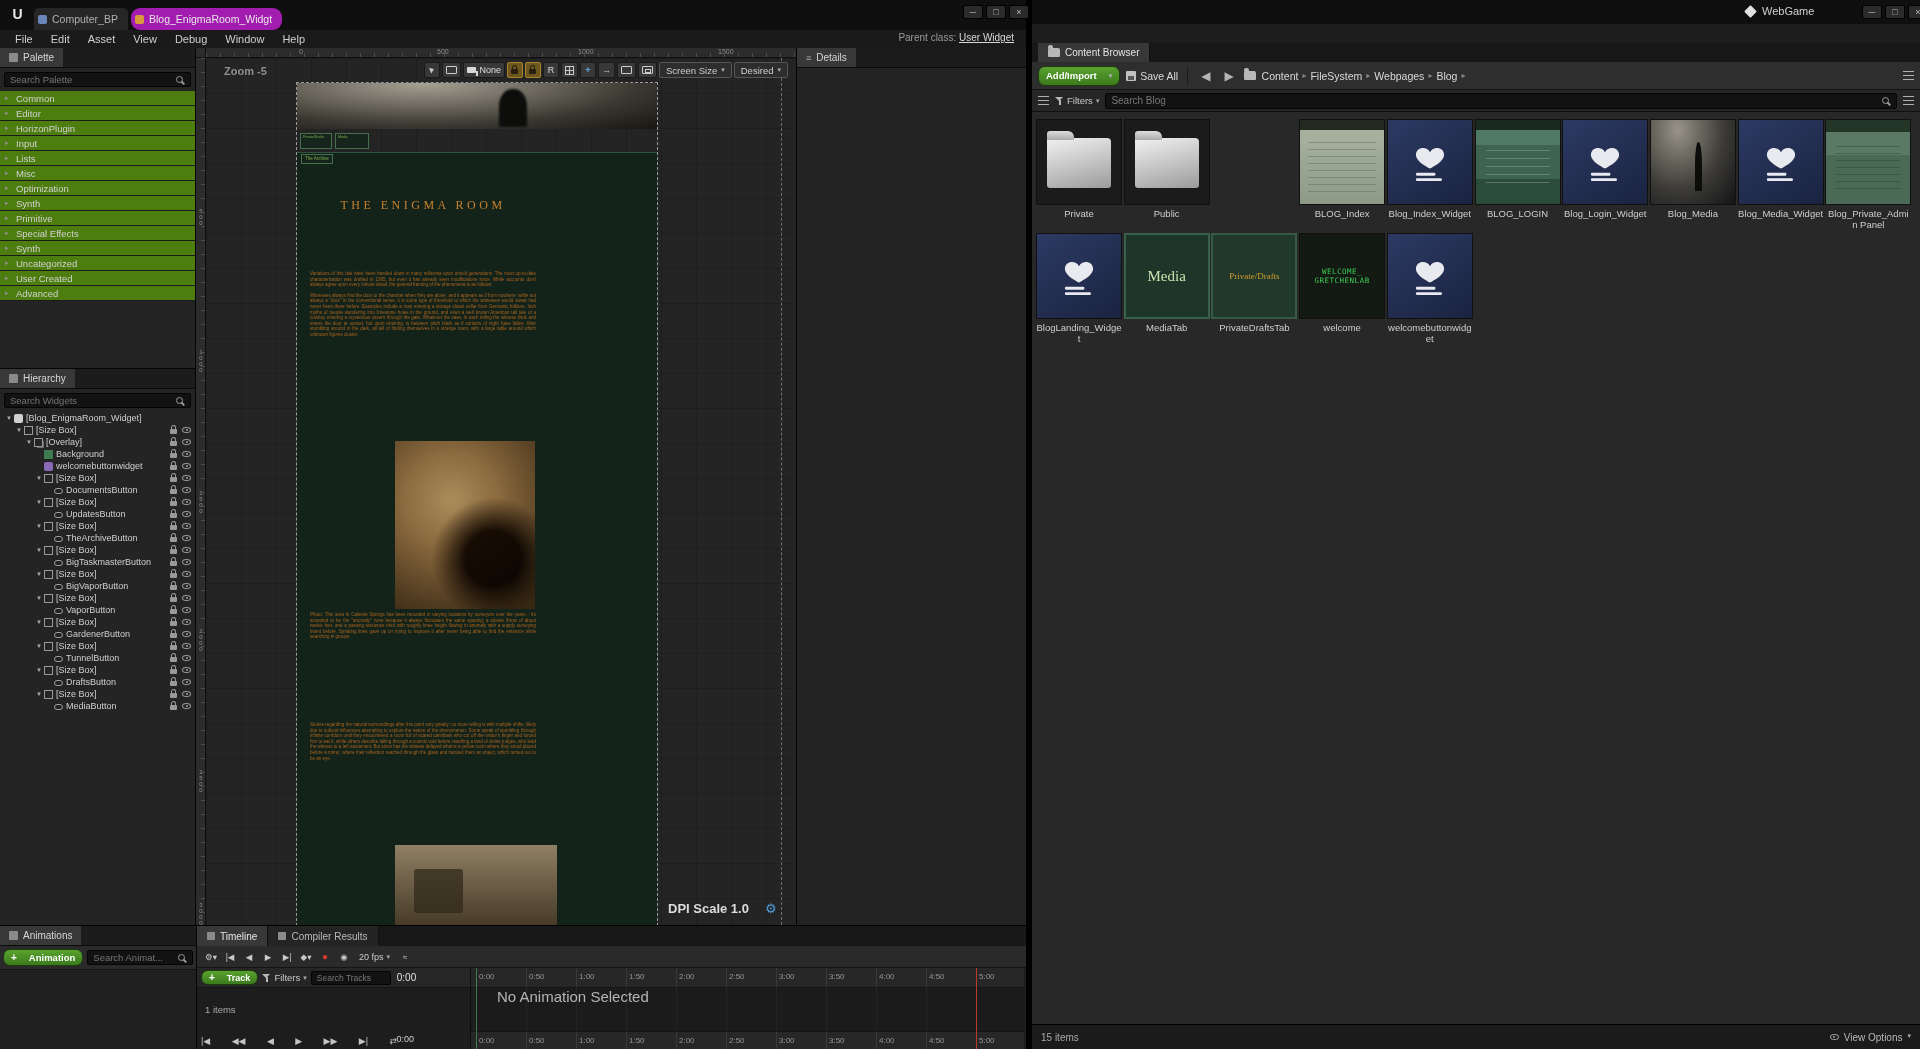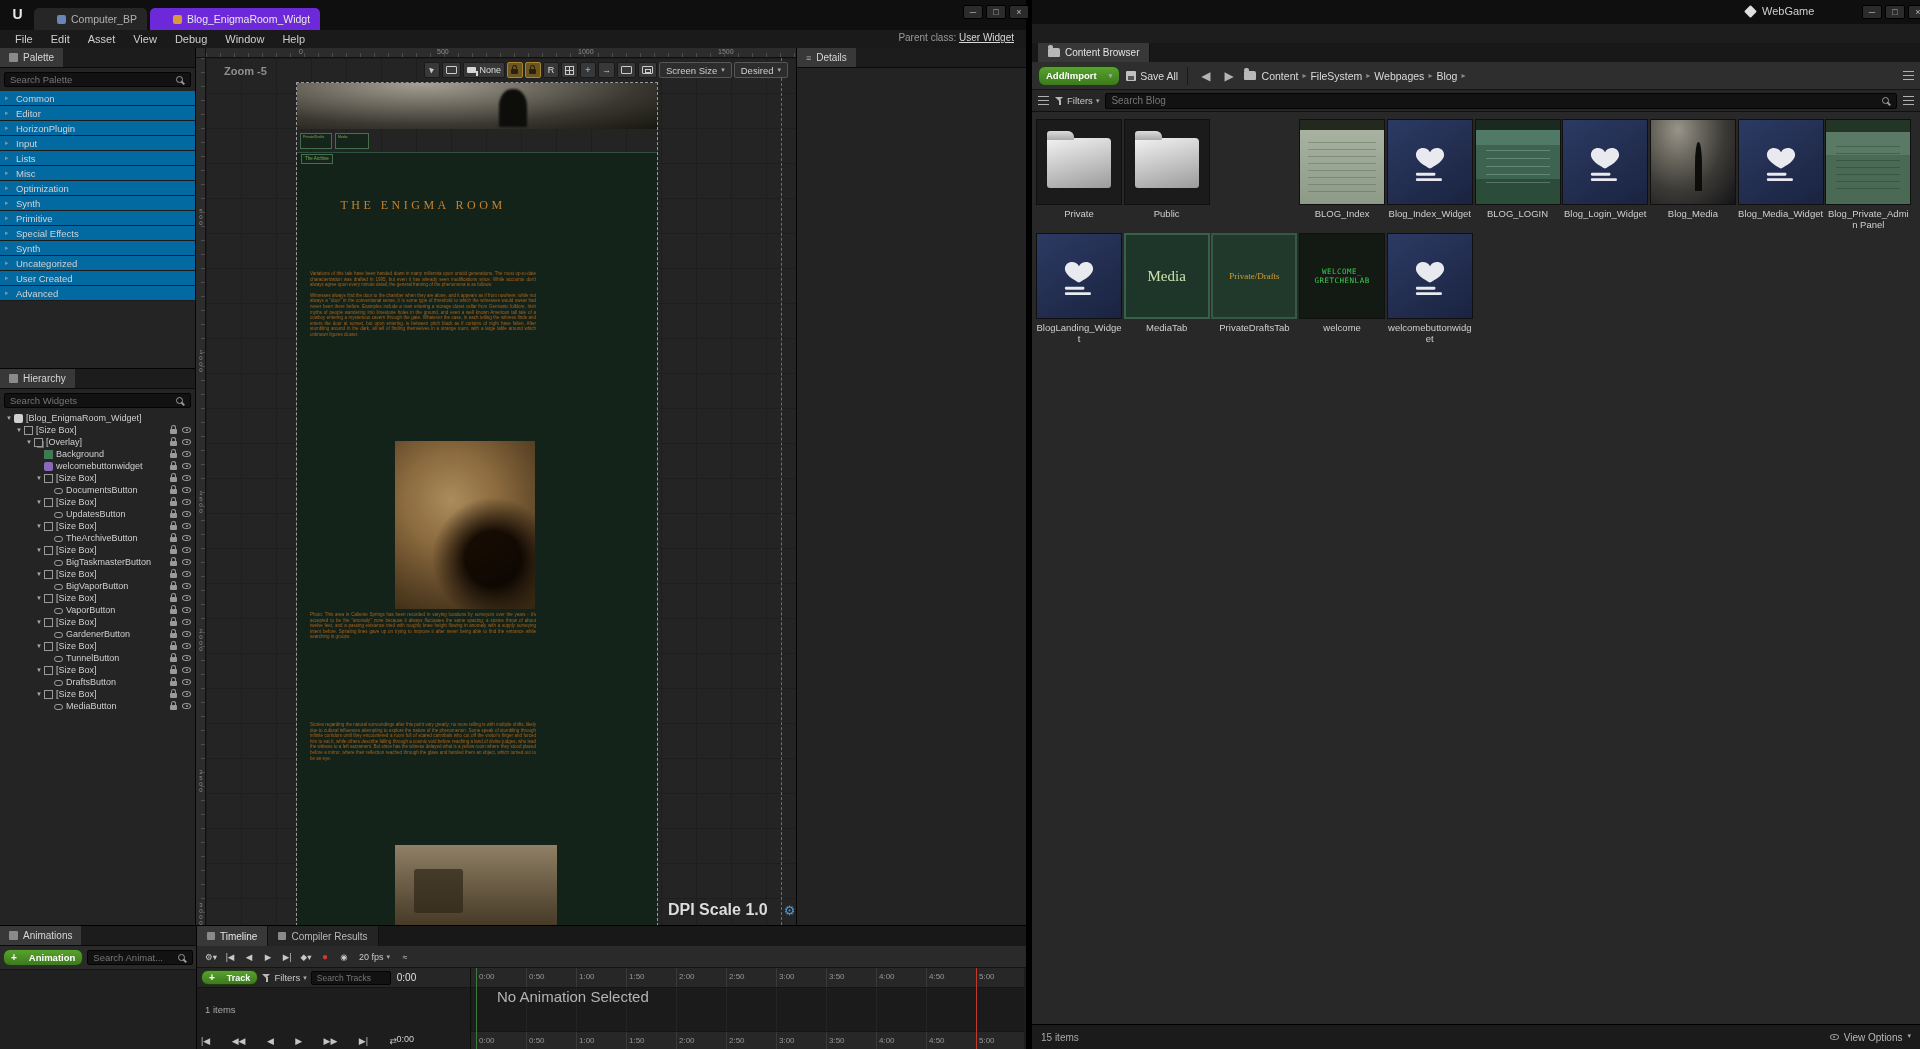--- a/index.html
+++ b/index.html
@@ -8,22 +8,22 @@
   .flex { display:flex; align-items:center; }
 
   
   #win-left { position:absolute; left:0; top:0; width:1026px; height:1049px; background:#151515; }
   #win-right { position:absolute; left:1032px; top:0; width:888px; height:1049px; background:#1d1d1d; }
 
   
   .titlebar { position:absolute; left:0; top:0; right:0; height:30px; background:#0f0f0f; }
   .ue-logo { position:absolute; left:8px; top:5px; width:19px; height:19px; color:#e8e8e8; font-size:14px; font-weight:bold; text-align:center; line-height:19px; }
   .doc-tabs { position:absolute; left:34px; top:8px; height:22px; display:flex; gap:3px; }
-  .doc-tab { height:22px; display:flex; align-items:center; gap:5px; padding:0 10px 0 23px; background:#262626; color:#b0b0b0; font-size:10.5px; border-radius:5px 5px 0 0; }
-  .doc-tab.active { background:#6d28d9; color:#e8e8e8; }
+  .doc-tab { height:22px; display:flex; align-items:center; gap:5px; padding:0 10px 0 4px; background:#262626; color:#b0b0b0; font-size:10.5px; border-radius:5px 5px 0 0; }
+  .doc-tab.active { background:#a21caf; color:#e8e8e8;border-radius:9px; }
   .tab-ico { width:9px; height:9px; border-radius:2px; }
   .win-controls { position:absolute; display:flex; gap:3px; }
   .wc { width:20px; height:14px; background:#2b2b2b; border:1px solid #000; color:#bbb; font-size:9px; line-height:12px; text-align:center; border-radius:2px; }
 
   
   #menubar { position:absolute; left:0; top:30px; right:0; height:18px; background:#1a1a1a; display:flex; align-items:center; padding-left:6px; }
   #menubar span { color:#cfcfcf; font-size:11px; padding:0 9px; }
   #parent-class { position:absolute; right:12px; top:32px; font-size:10px; color:#9a9a9a; }
   #parent-class a { color:#d8d8d8; text-decoration:underline; }
 
@@ -34,21 +34,21 @@
   .search { background:#121212; border:1px solid #040404; border-radius:2px; display:flex; align-items:center; justify-content:space-between; padding:0 5px; }
   .search .ph { color:#767676; font-size:9.5px; white-space:nowrap; overflow:hidden; }
   .mag { width:10px; height:10px; position:relative; flex:none; }
   .mag::before { content:""; position:absolute; width:5px; height:5px; border:1.4px solid #9a9a9a; border-radius:50%; left:1px; top:1px; }
   .mag::after { content:""; position:absolute; width:4px; height:1.5px; background:#9a9a9a; transform:rotate(45deg); left:6px; top:7.5px; }
 
   
   #palette { position:absolute; left:0; top:48px; width:196px; height:320px; background:#242424; border-right:1px solid #050505; }
   #palette-search { position:absolute; left:4px; right:4px; top:24px; height:15px; }
   #palette-list { position:absolute; left:0; right:0; top:43px; }
-  .cat-row { height:15px; background:#0369a1; border-bottom:1px solid #1b1b1b; display:flex; align-items:center; font-size:9.5px; color:#d2d2d2; padding-left:16px; position:relative; }
+  .cat-row { height:15px; background:#4d7c0f; border-bottom:1px solid #1b1b1b; display:flex; align-items:center; font-size:9.5px; color:#d2d2d2; padding-left:16px; position:relative; }
   .cat-row::before { content:"▸"; position:absolute; left:5px; top:3px; color:#8f8f8f; font-size:7px; }
 
   
   #hierarchy { position:absolute; left:0; top:368px; width:196px; height:557px; background:#242424; border-right:1px solid #050505; border-top:1px solid #050505; }
   #hier-search { position:absolute; left:4px; right:4px; top:24px; height:15px; }
   #hier-list { position:absolute; left:0; right:0; top:43px; }
   .h-row { height:12px; display:flex; align-items:center; font-size:9px; color:#cfcfcf; position:relative; white-space:nowrap; }
   .h-arrow { font-size:6px; color:#aaa; width:8px; flex:none; }
   .h-ico { width:9px; height:9px; margin-right:3px; flex:none; }
   .ico-widget-root { background:#d0d0d0; border-radius:2px; }
@@ -70,21 +70,21 @@
   #ruler-left { position:absolute; left:0; top:10px; width:10px; bottom:0; background:#2c2c2c; border-right:1px solid #101010; }
   #ruler-left::after { content:""; position:absolute; top:0; bottom:0; right:0; width:4px; background:repeating-linear-gradient(180deg,#4d4d4d 0 1px,transparent 1px 14px); }
   .rt-num { position:absolute; top:0; font-size:7px; color:#8d8d8d; }
   .rl-num { position:absolute; left:1px; width:8px; font-size:6px; line-height:6px; color:#8d8d8d; text-align:center; }
   #corner { position:absolute; left:0; top:0; width:10px; height:10px; background:#2c2c2c; border-right:1px solid #101010; border-bottom:1px solid #101010; }
   #canvas { position:absolute; left:10px; top:10px; right:0; bottom:0; background-color:#242424;
     background-image:linear-gradient(#1e1e1e 1px,transparent 1px),linear-gradient(90deg,#1e1e1e 1px,transparent 1px); background-size:35px 35px; }
   #zoom-label { position:absolute; left:18px; top:7px; font-size:11px; font-weight:bold; color:#8f8f8f; }
   #guide-right { position:absolute; left:575px; top:0; bottom:0; border-left:1px dashed #6f6f6f; }
   #dpi { position:absolute; left:462px; top:843px; display:flex; align-items:center; gap:16px; }
-  #dpi .dpi-text { font-size:16px; font-weight:bold; color:#dcdcdc; }
+  #dpi .dpi-text { font-size:13px; font-weight:bold; color:#dcdcdc; }
   #dpi .gear { color:#4f9ad8; font-size:13px; }
 
   
   #dtoolbar { position:absolute; right:8px; top:3px; height:18px; display:flex; gap:2px; align-items:center; }
   .tbtn { height:16px; min-width:16px; background:#383838; border:1px solid #1a1a1a; border-radius:2px; color:#ddd; display:flex; align-items:center; justify-content:center; gap:3px; font-size:9px; padding:0 3px; }
   .tbtn.amber { background:#6e571e; border-color:#a8832e; }
   .tbtn.amber .mini-lock { background:#2a2012; margin-top:3px; }
   .tbtn.amber .mini-lock::before { border-color:#2a2012; }
   .grid-glyph { width:9px; height:9px; background:repeating-linear-gradient(0deg,#ccc 0 1px,transparent 1px 4px),repeating-linear-gradient(90deg,#ccc 0 1px,transparent 1px 4px); }
   .mon-glyph { width:11px; height:8px; border:1px solid #ccc; border-radius:1px; }

